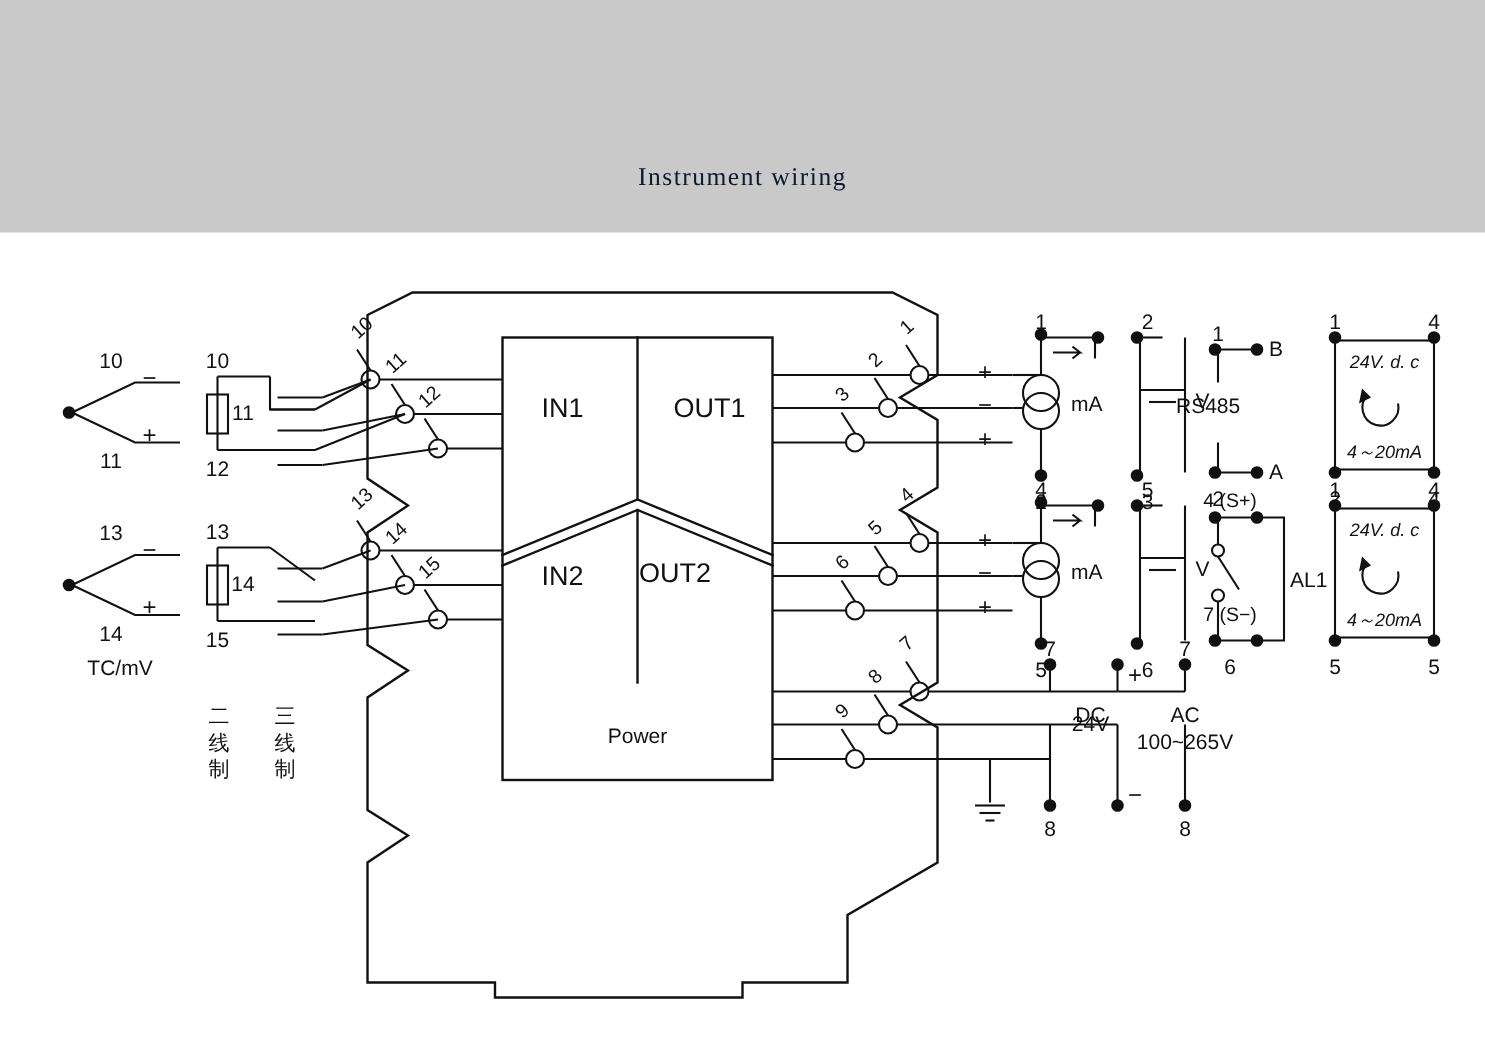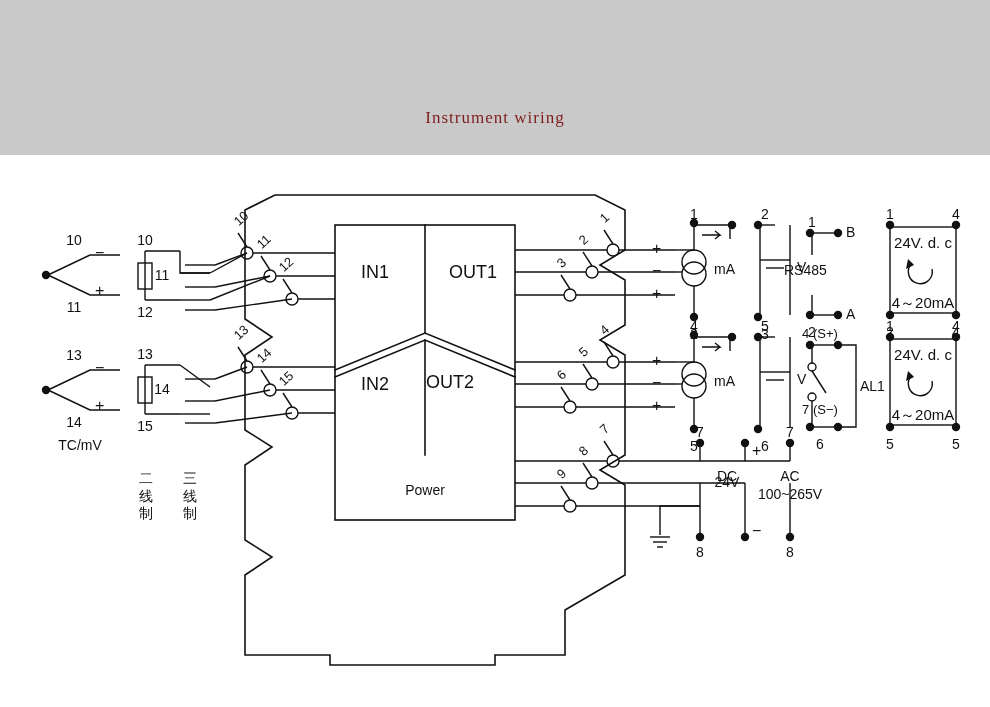--- a/index.html
+++ b/index.html
@@ -39,21 +39,21 @@
     font-family: "DejaVu Sans", "Liberation Sans", sans-serif;
     font-weight: normal;
   }
   .header-sub {
     position: absolute;
     left: 0;
     top: 108px;
     width: 990px;
     text-align: center;
     font-size: 17px;
-    color: #7f1d1d;
+    color: #0f172a;
     font-family: "Liberation Serif", serif;
     letter-spacing: 1px;
   }
   .diagram {
     position: absolute;
     left: 0;
     top: 155px;
     width: 990px;
     height: 552px;
   }
@@ -62,21 +62,21 @@
     left: 0;
     top: 0;
   }
   .lbl {
     position: absolute;
     font-family: "Liberation Sans", sans-serif;
     color: #111;
     white-space: nowrap;
     line-height: 1;
   }
-  .s11 { font-size: 15px; }
+  .s11 { font-size: 12px; font-style: italic; }
   .s13 { font-size: 13px; }
   .s14 { font-size: 14px; }
   .s16 { font-size: 16px; }
   .s18 { font-size: 18px; }
   .s22 { font-size: 14px; }
   .cjk { font-family: "DejaVu Sans", "Liberation Sans", sans-serif; margin-top: 30px; }
   .ctr { transform: translateX(-50%); }
 </style>
 </head>
 <body>

